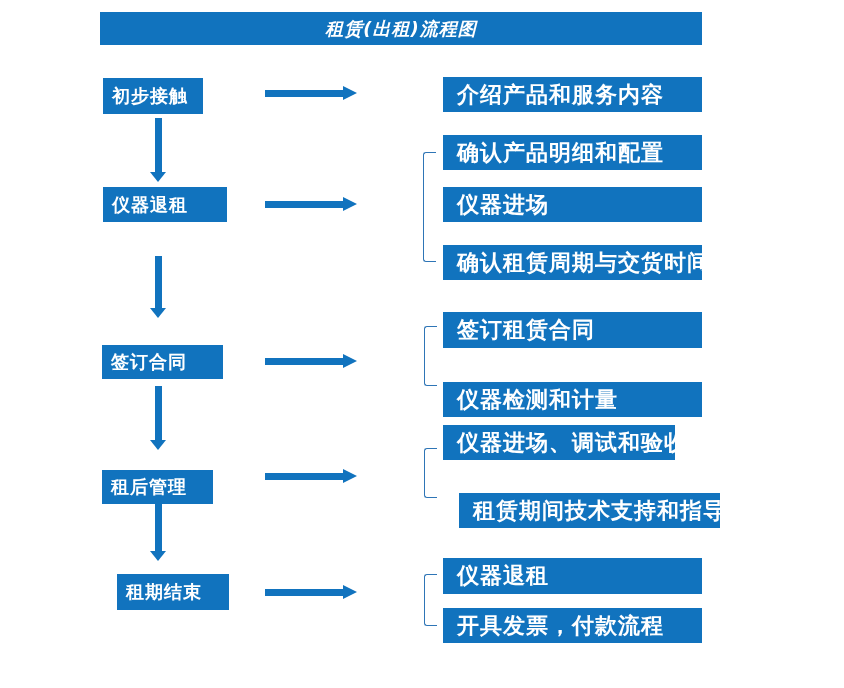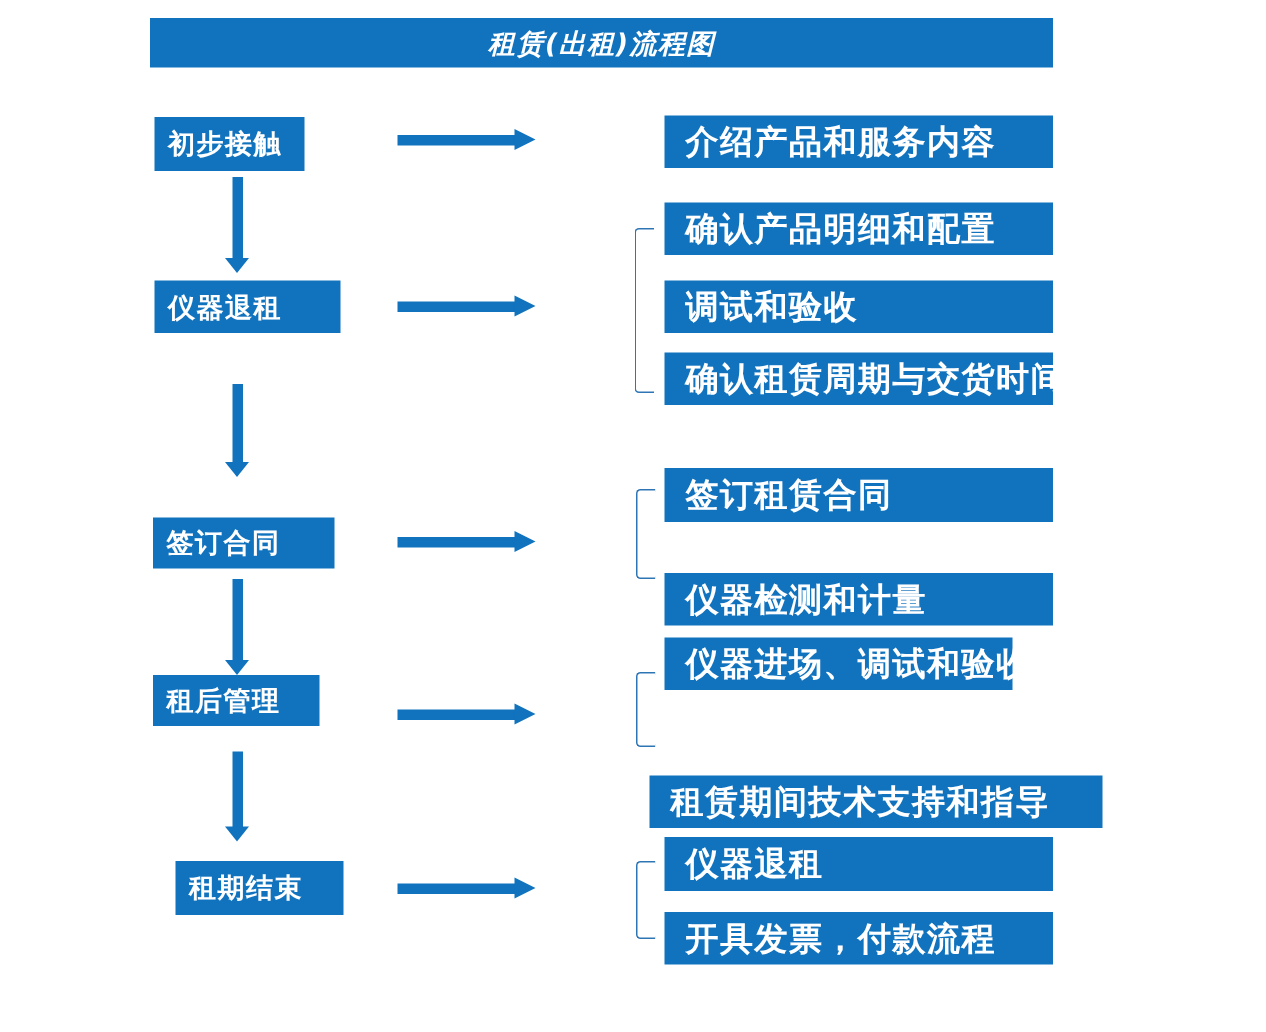--- a/index.html
+++ b/index.html
@@ -23,32 +23,32 @@
     left:100px;top:12px;width:602px;height:33px;
     justify-content:center;font-size:18px;font-style:italic;
   }
   .stage{font-size:18px;padding-left:9px;}
   .detail{font-size:22px;padding-left:14px;}
 
   
   #s1{left:103px;top:78px;width:100px;height:36px;}
   #s2{left:103px;top:187px;width:124px;height:35px;}
   #s3{left:102px;top:345px;width:121px;height:34px;}
-  #s4{left:102px;top:450px;width:111px;height:34px;}
+  #s4{left:102px;top:470px;width:111px;height:34px;}
   #s5{left:117px;top:574px;width:112px;height:36px;}
 
   
   #d1a{left:443px;top:77px; width:259px;height:35px;}
   #d2a{left:443px;top:135px;width:259px;height:35px;}
   #d2b{left:443px;top:187px;width:259px;height:35px;}
-  #d2c{left:443px;top:235px;width:259px;height:35px;}
+  #d2c{left:443px;top:245px;width:259px;height:35px;}
   #d3a{left:443px;top:312px;width:259px;height:36px;}
   #d3b{left:443px;top:382px;width:259px;height:35px;}
   #d4a{left:443px;top:425px;width:232px;height:35px;}
-  #d4b{left:433px;top:493px;width:302px;height:35px;margin-top:24px;}
+  #d4b{left:459px;top:493px;width:261px;height:35px;}
   #d5a{left:443px;top:558px;width:259px;height:36px;}
   #d5b{left:443px;top:608px;width:259px;height:35px;}
 
   
   .harrow{position:absolute;left:265px;width:92px;height:15px;}
   .harrow .shaft{position:absolute;left:0;right:13px;top:4px;height:7px;background:var(--accent);}
   .harrow .head{
     position:absolute;right:0;top:0;width:0;height:0;
     border-top:7.5px solid transparent;border-bottom:7.5px solid transparent;
     border-left:14px solid var(--accent);
@@ -132,21 +132,21 @@
   </div>
 
   <div class="bracket" id="br2"></div>
   <div class="bracket" id="br3"></div>
   <div class="bracket" id="br4"></div>
   <div class="bracket" id="br5"></div>
 
   <div class="bar detail" id="d1a">介绍产品和服务内容</div>
 
   <div class="bar detail" id="d2a">确认产品明细和配置</div>
-  <div class="bar detail" id="d2b">调试和验收</div>
+  <div class="bar detail" id="d2b">仪器进场</div>
   <div class="bar detail" id="d2c">确认租赁周期与交货时间</div>
 
   <div class="bar detail" id="d3a">签订租赁合同</div>
   <div class="bar detail" id="d3b">仪器检测和计量</div>
 
   <div class="bar detail" id="d4a">仪器进场、调试和验收</div>
   <div class="bar detail" id="d4b">租赁期间技术支持和指导</div>
 
   <div class="bar detail" id="d5a">仪器退租</div>
   <div class="bar detail" id="d5b">开具发票，付款流程</div>

